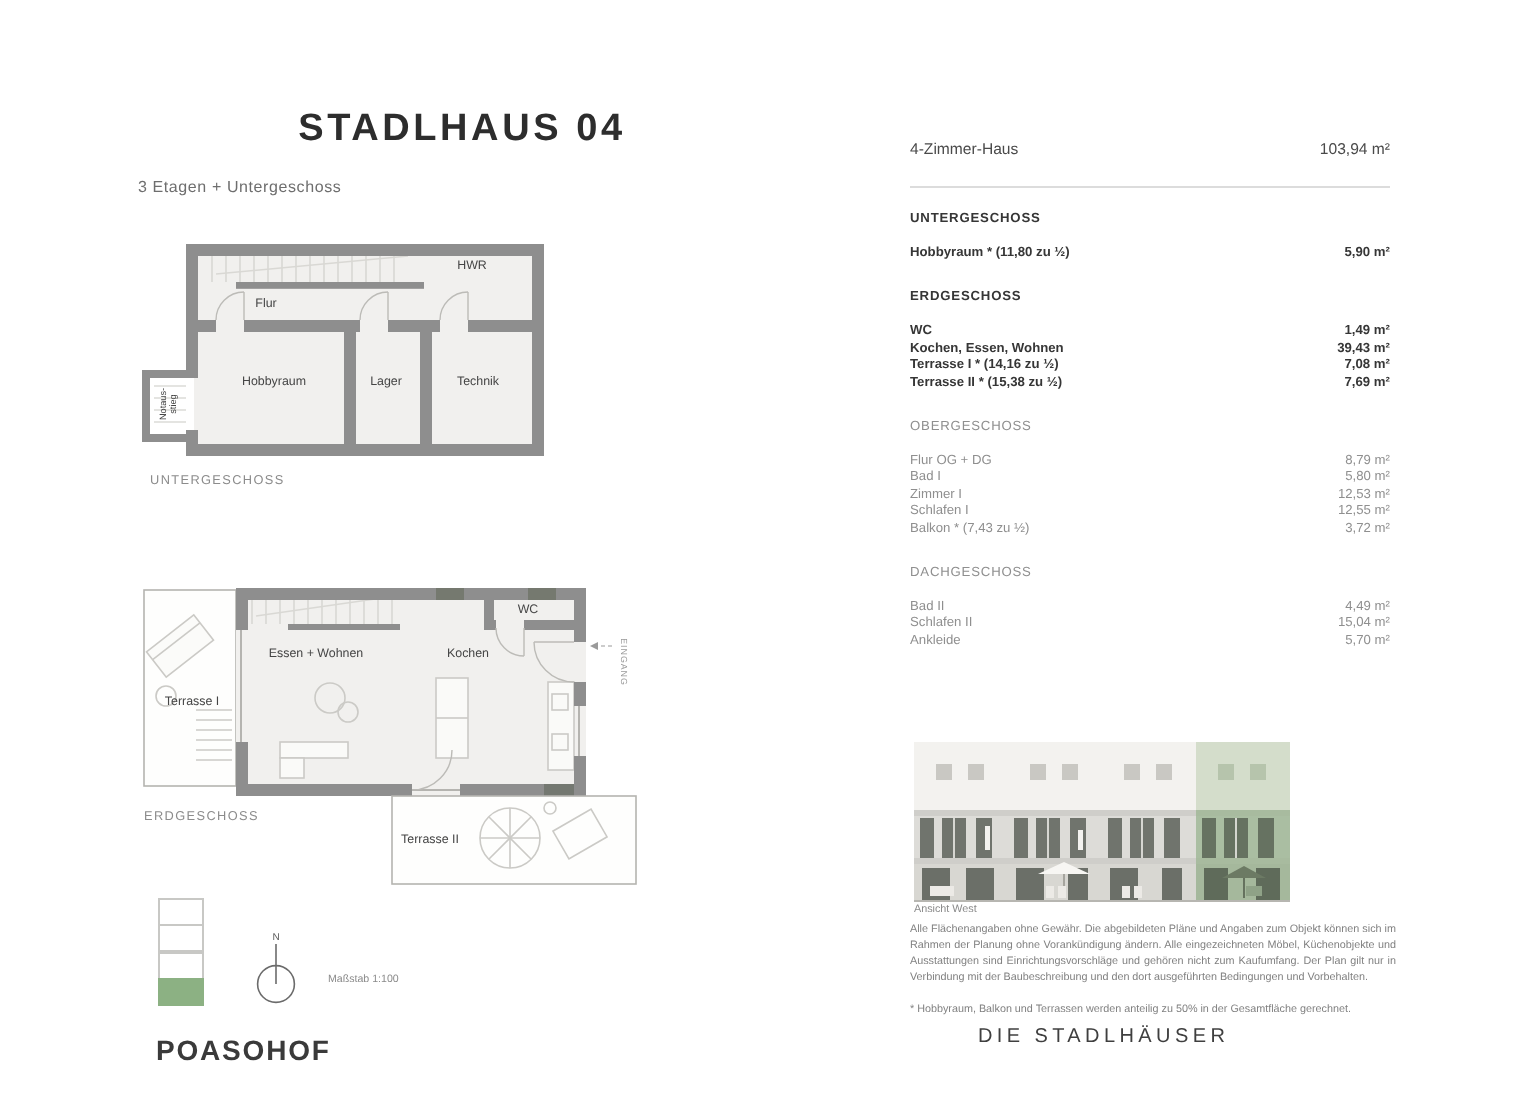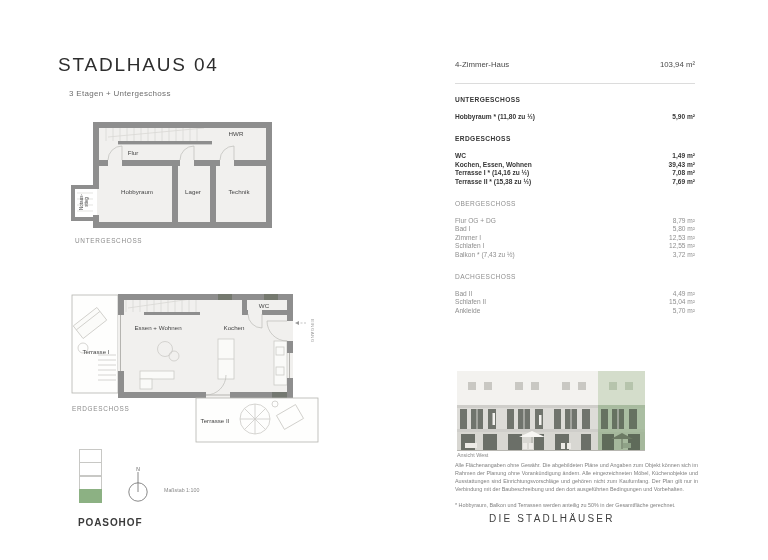--- a/index.html
+++ b/index.html
@@ -1,58 +1,58 @@
 <!DOCTYPE html>
 <html><head>
 <meta charset="utf-8">
 <style>
   html,body{margin:0;padding:0;background:#ffffff;}
   .page{position:relative;width:768px;height:560px;background:#ffffff;overflow:hidden;
         font-family:"Liberation Sans",sans-serif;color:#333;}
   .abs{position:absolute;}
 
   
-  .title{position:absolute;left:58px;top:54px;width:292px;text-align:left;
-         font-size:19px;font-weight:400;letter-spacing:1.8px;color:#2d2d2d;}
+  .title{position:absolute;left:85px;top:54px;width:292px;text-align:center;
+         font-size:19px;font-weight:700;letter-spacing:1.8px;color:#2d2d2d;}
   .subtitle{position:absolute;left:69px;top:89px;width:292px;text-align:left;
          font-size:8px;color:#6e6e6e;letter-spacing:0.3px;}
 
   
   .room-label{position:absolute;transform:translate(-50%,-50%);font-size:6.2px;
          color:#454545;white-space:nowrap;}
   .room-label.rot-ccw{transform:translate(-50%,-50%) rotate(-90deg);font-size:4.6px;line-height:5px;text-align:center;}
   .room-label.rot-cw{transform:translate(-50%,-50%) rotate(90deg);font-size:4.4px;color:#9a9a9a;letter-spacing:0.5px;}
   .plan-caption{position:absolute;font-size:6.4px;letter-spacing:0.7px;color:#8c8c8c;}
 
   
   .lvl-stack{position:absolute;left:79px;top:450px;}
   .lvl{width:21px;height:12px;border:0.8px solid #c8c8c5;background:#ffffff;margin-top:-0.8px;}
   .lvl.green{background:#8cb183;border-color:#8cb183;}
   .compass-label{position:absolute;left:138px;top:469px;transform:translate(-50%,-50%);
          font-size:5px;color:#5c5c5c;}
   .scale-label{position:absolute;left:164px;top:487px;font-size:5.3px;color:#8a8a8a;}
 
   
   .area-table{position:absolute;left:455px;top:60px;width:240px;}
-  .tbl-header{display:flex;justify-content:space-between;font-size:7.8px;color:#4a4a4a;line-height:10px;}
+  .tbl-header{display:flex;justify-content:space-between;font-size:7.8px;color:#4a4a4a;line-height:10px;margin-top:10px;}
   .divider{border-top:1px solid #dcdcdc;margin:13px 0 12px 0;}
   .section{margin-bottom:14px;}
   .section-title{font-size:6.6px;letter-spacing:0.4px;line-height:8px;margin-bottom:9px;}
   .row{display:flex;justify-content:space-between;font-size:6.6px;line-height:8.4px;}
   .sec-strong .section-title,.sec-strong .row{font-weight:bold;color:#363636;}
   .sec-light .section-title,.sec-light .row{font-weight:400;color:#8f8f8f;}
 
   
   .elev-caption{position:absolute;left:457px;top:452px;font-size:5.4px;color:#8a8a8a;}
   .disclaimer{position:absolute;left:455px;top:461px;width:243px;font-size:5.4px;
          line-height:1.5;color:#818181;text-align:justify;}
   .footnote{position:absolute;left:455px;top:502px;width:243px;font-size:5.4px;color:#818181;}
 
   
-  .project-name{position:absolute;left:78px;top:517px;font-size:10px;font-weight:bold;
+  .project-name{position:absolute;left:78px;top:517px;font-size:14px;font-weight:bold;
          letter-spacing:0.9px;color:#3a3a3a;}
   .brand-name{position:absolute;left:455px;top:513px;font-size:10px;font-weight:500;
          letter-spacing:2.2px;color:#3f3f3f;margin-left:34px;}
 </style>
 </head>
 <body>
 
 <div class="page">
 
   <div class="title">STADLHAUS 04</div>

